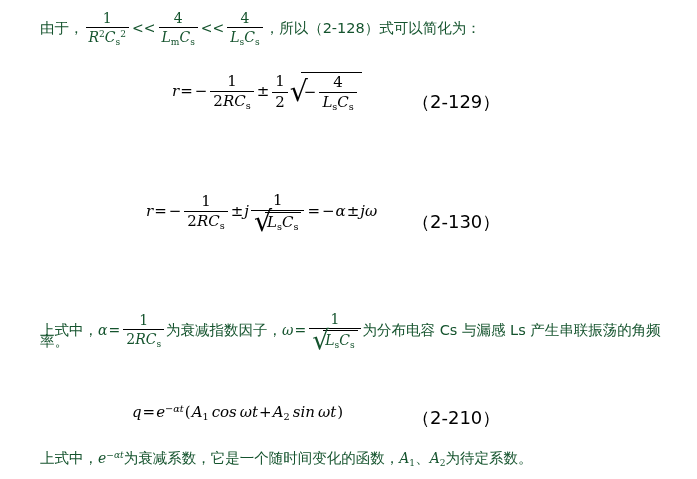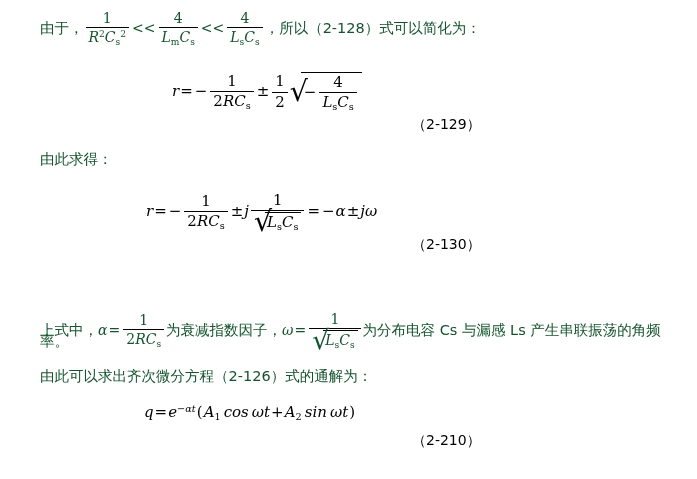--- a/index.html
+++ b/index.html
@@ -92,23 +92,22 @@
     left: 0;
     top: 50%;
     transform: translateY(-50%);
     font-size: 1.9em;
     font-style: normal;
     line-height: 0.8;
   }
   .eqnum {
     font-family: "DejaVu Sans", "Liberation Sans", sans-serif;
     font-style: normal;
-    font-size: 14px;
+    font-size: 18px;
     position: absolute;
-    margin-top: 26px;
   }
   .inlmath {
     font-family: "DejaVu Serif", "Liberation Serif", serif;
     font-style: italic;
     font-size: 14px;
     display: inline-block;
     vertical-align: middle;
   }
 </style>
 </head>
@@ -120,37 +119,38 @@
     <span>由于，</span><span class="inlmath"><span class="frac"><span class="num mn">1</span><span class="den"><span class="mi">R</span><sup>2</sup><span class="mi">C</span><sub>s</sub><sup>2</sup></span></span><span class="mo">&lt;&lt;</span><span class="frac"><span class="num mn">4</span><span class="den"><span class="mi">L</span><sub>m</sub><span class="mi">C</span><sub>s</sub></span></span><span class="mo">&lt;&lt;</span><span class="frac"><span class="num mn">4</span><span class="den"><span class="mi">L</span><sub>s</sub><span class="mi">C</span><sub>s</sub></span></span></span><span>，所以（2-128）式可以简化为：</span>
   </div>
 
   <div class="eq-line" style="top:72px;">
     <span class="math" style="position:absolute; left:172px;">
       <span class="mi">r</span><span class="mo">=</span><span class="mo">−</span><span class="frac"><span class="num mn">1</span><span class="den"><span class="mn">2</span><span class="mi">RC</span><sub>s</sub></span></span><span class="mo">±</span><span class="frac"><span class="num mn">1</span><span class="den mn">2</span></span><span class="sqrt"><span class="sign">√</span><span class="radicand"><span class="mo">−</span><span class="frac"><span class="num mn">4</span><span class="den"><span class="mi">L</span><sub>s</sub><span class="mi">C</span><sub>s</sub></span></span></span></span>
     </span>
     <span class="eqnum" style="left:412px; top:18px;">（2-129）</span>
   </div>
 
-  <div class="para" style="left:40px; top:148px;">由此求得：</div>
 
   <div class="eq-line" style="top:192px;">
     <span class="math" style="position:absolute; left:146px;">
       <span class="mi">r</span><span class="mo">=</span><span class="mo">−</span><span class="frac"><span class="num mn">1</span><span class="den"><span class="mn">2</span><span class="mi">RC</span><sub>s</sub></span></span><span class="mo">±</span><span class="mi">j</span><span class="frac"><span class="num mn">1</span><span class="den"><span class="sqrt"><span class="sign">√</span><span class="radicand"><span class="mi">L</span><sub>s</sub><span class="mi">C</span><sub>s</sub></span></span></span></span><span class="mo">=</span><span class="mo">−</span><span class="mi">α</span><span class="mo">±</span><span class="mi">j</span><span class="mi">ω</span>
     </span>
     <span class="eqnum" style="left:412px; top:18px;">（2-130）</span>
   </div>
 
   <div class="para" style="left:40px; top:283px;margin-top:28px;">
     <span>上式中，</span><span class="inlmath"><span class="mi">α</span><span class="mo">=</span><span class="frac"><span class="num mn">1</span><span class="den"><span class="mn">2</span><span class="mi">RC</span><sub>s</sub></span></span></span><span>为衰减指数因子，</span><span class="inlmath"><span class="mi">ω</span><span class="mo">=</span><span class="frac"><span class="num mn">1</span><span class="den"><span class="sqrt"><span class="sign">√</span><span class="radicand"><span class="mi">L</span><sub>s</sub><span class="mi">C</span><sub>s</sub></span></span></span></span></span><span>为分布电容 Cs 与漏感 Ls 产生串联振荡的角频</span>
   </div>
   <div class="para" style="left:40px; top:330px;">率。</div>
 
-  <div class="para" style="left:40px; top:365px;">由此可以求出齐次微分方程（2-126）式的通解为：</div>
 
   <div class="eq-line" style="top:403px;">
-    <span class="math" style="position:absolute; left:144px;">
+    <span class="math" style="position:absolute; left:132px;">
       <span class="mi">q</span><span class="mo">=</span><span class="mi">e</span><sup class="mi" style="font-style:italic;">−α<span style="font-style:italic;">t</span></sup><span class="mo">(</span><span class="mi">A</span><sub>1</sub><span style="padding-left:3px;">cos</span><span style="padding-left:3px;"><span class="mi">ω</span><span class="mi">t</span></span><span class="mo">+</span><span class="mi">A</span><sub>2</sub><span style="padding-left:3px;">sin</span><span style="padding-left:3px;"><span class="mi">ω</span><span class="mi">t</span></span><span class="mo">)</span>
     </span>
     <span class="eqnum" style="left:412px; top:3px;">（2-210）</span>
   </div>
 
+  <div class="para" style="left:40px; top:447px;">
+    <span>上式中，</span><span class="inlmath"><span class="mi">e</span><sup style="font-style:italic;">−α<span style="font-style:italic;">t</span></sup></span><span>为衰减系数，它是一个随时间变化的函数，</span><span class="inlmath"><span class="mi">A</span><sub>1</sub></span><span>、</span><span class="inlmath"><span class="mi">A</span><sub>2</sub></span><span>为待定系数。</span>
+  </div>
 
 </div>
 
 </body></html>

